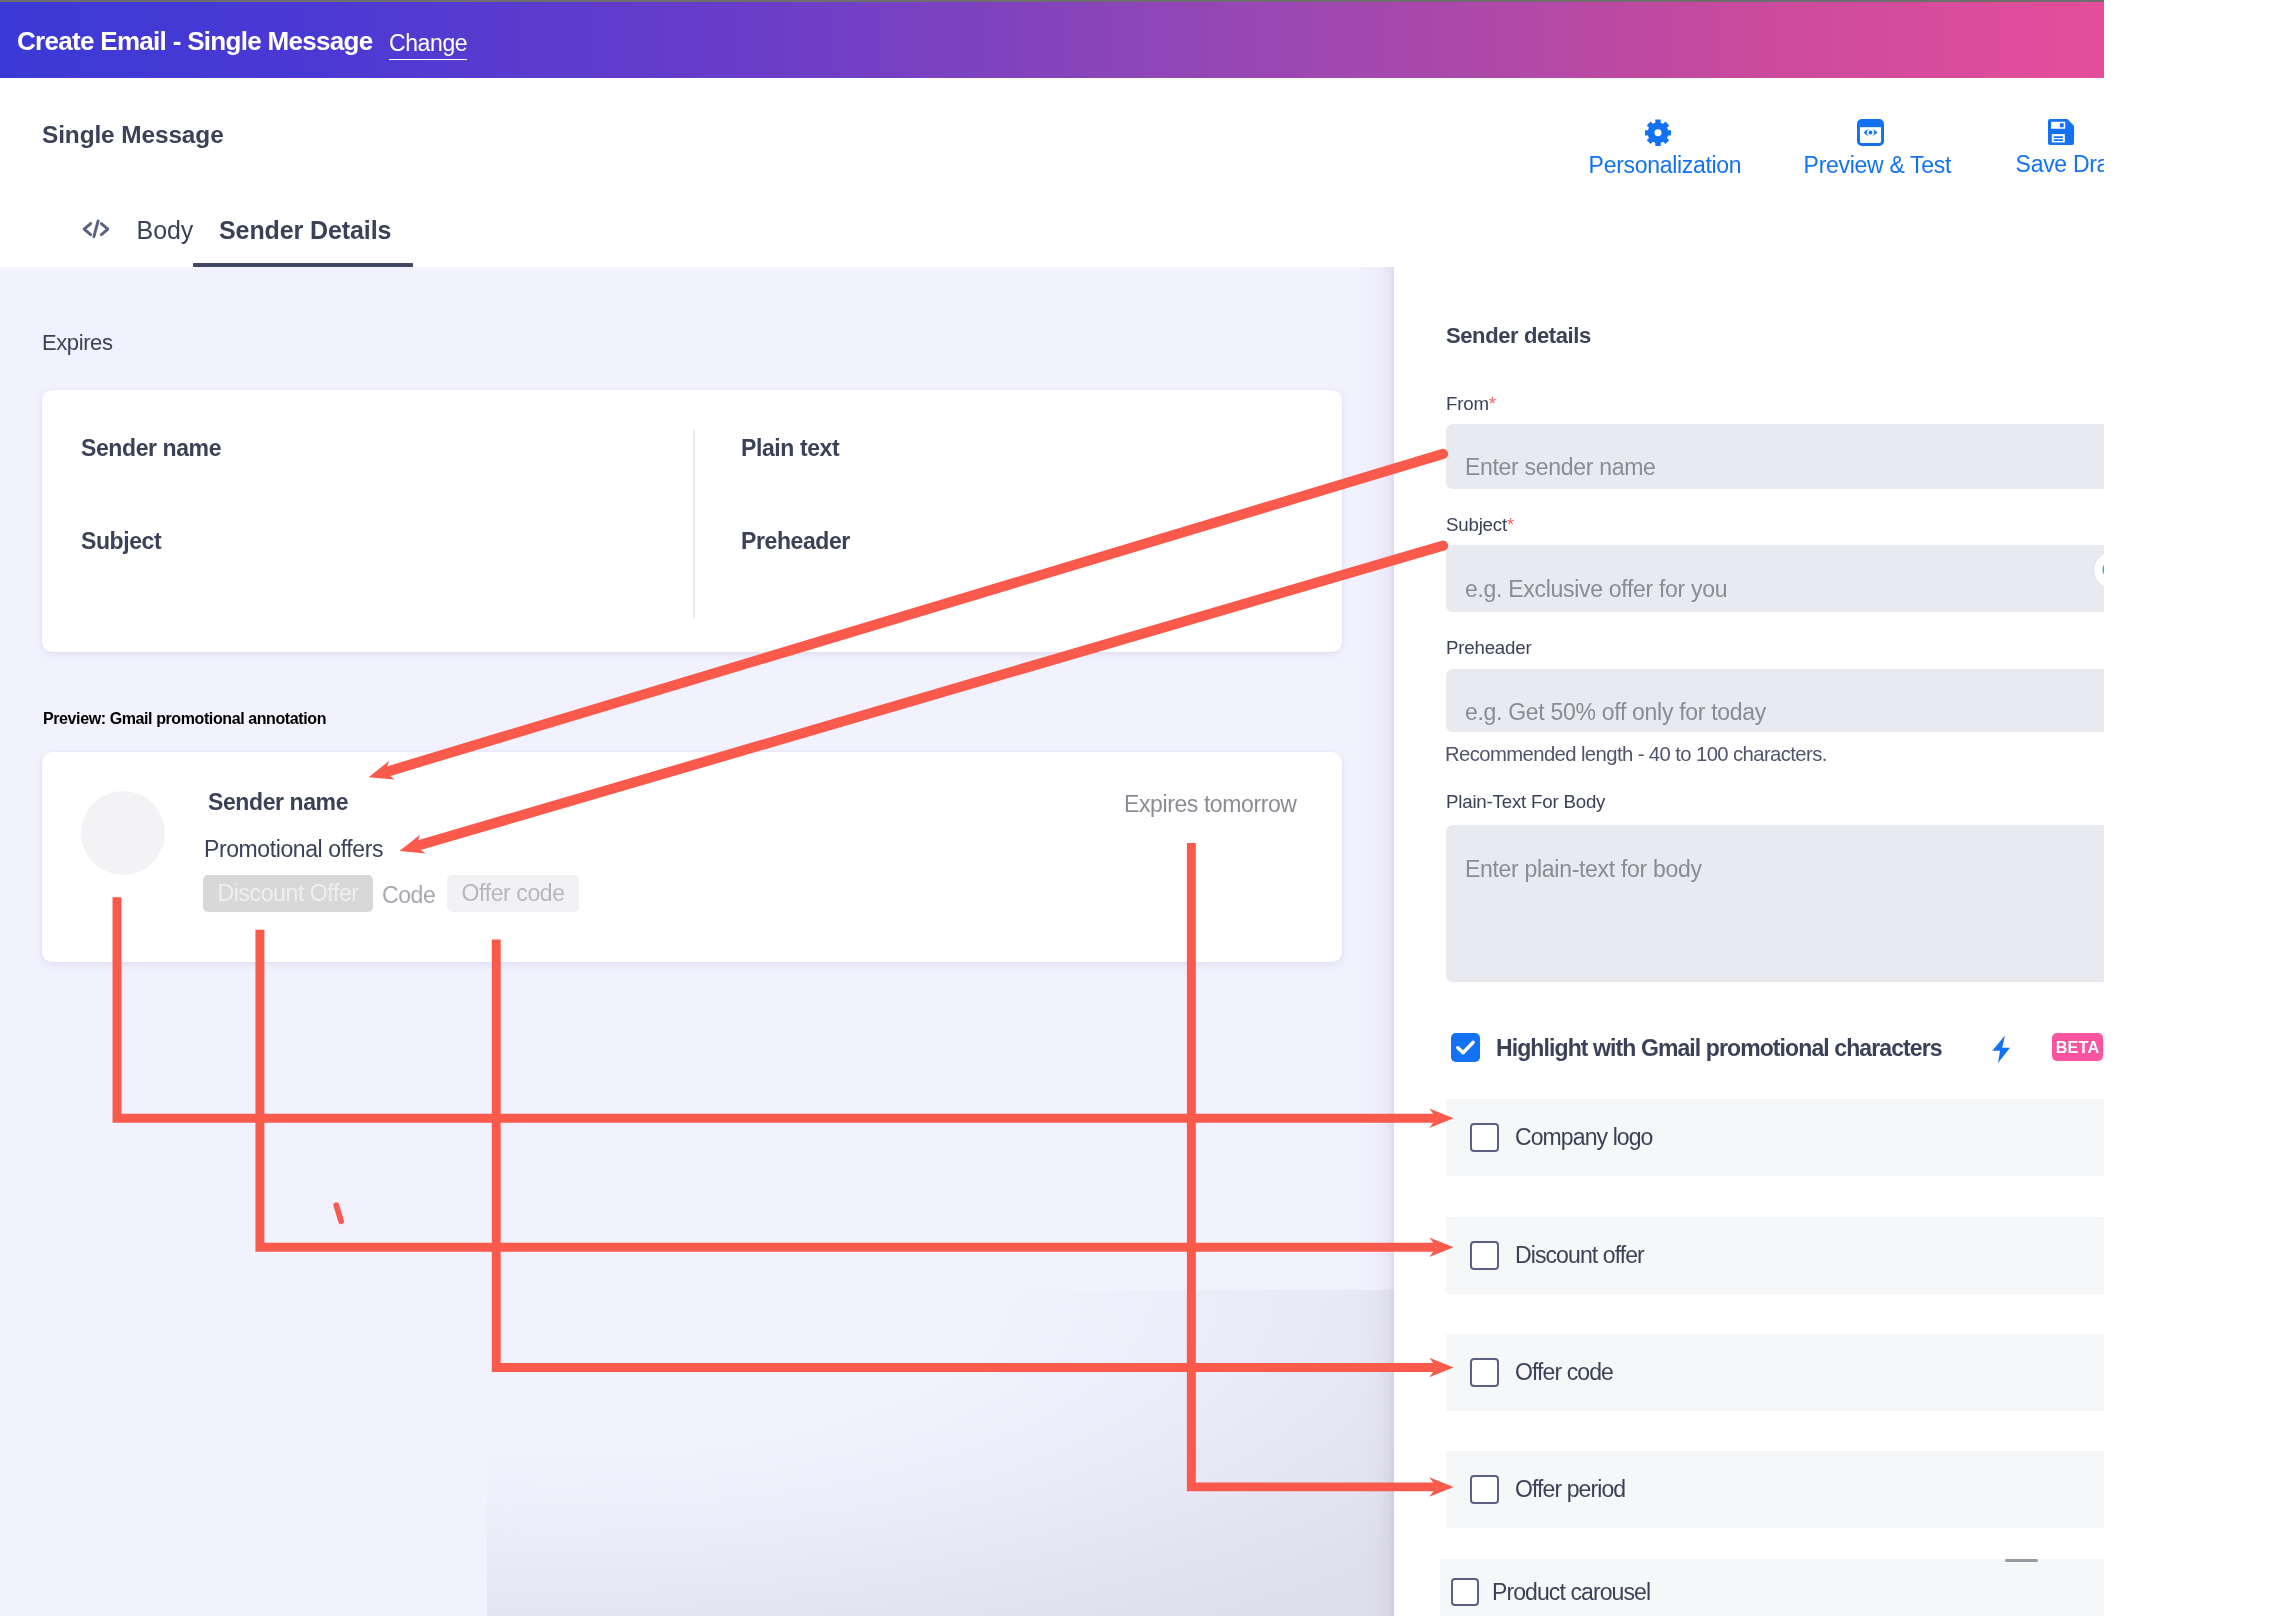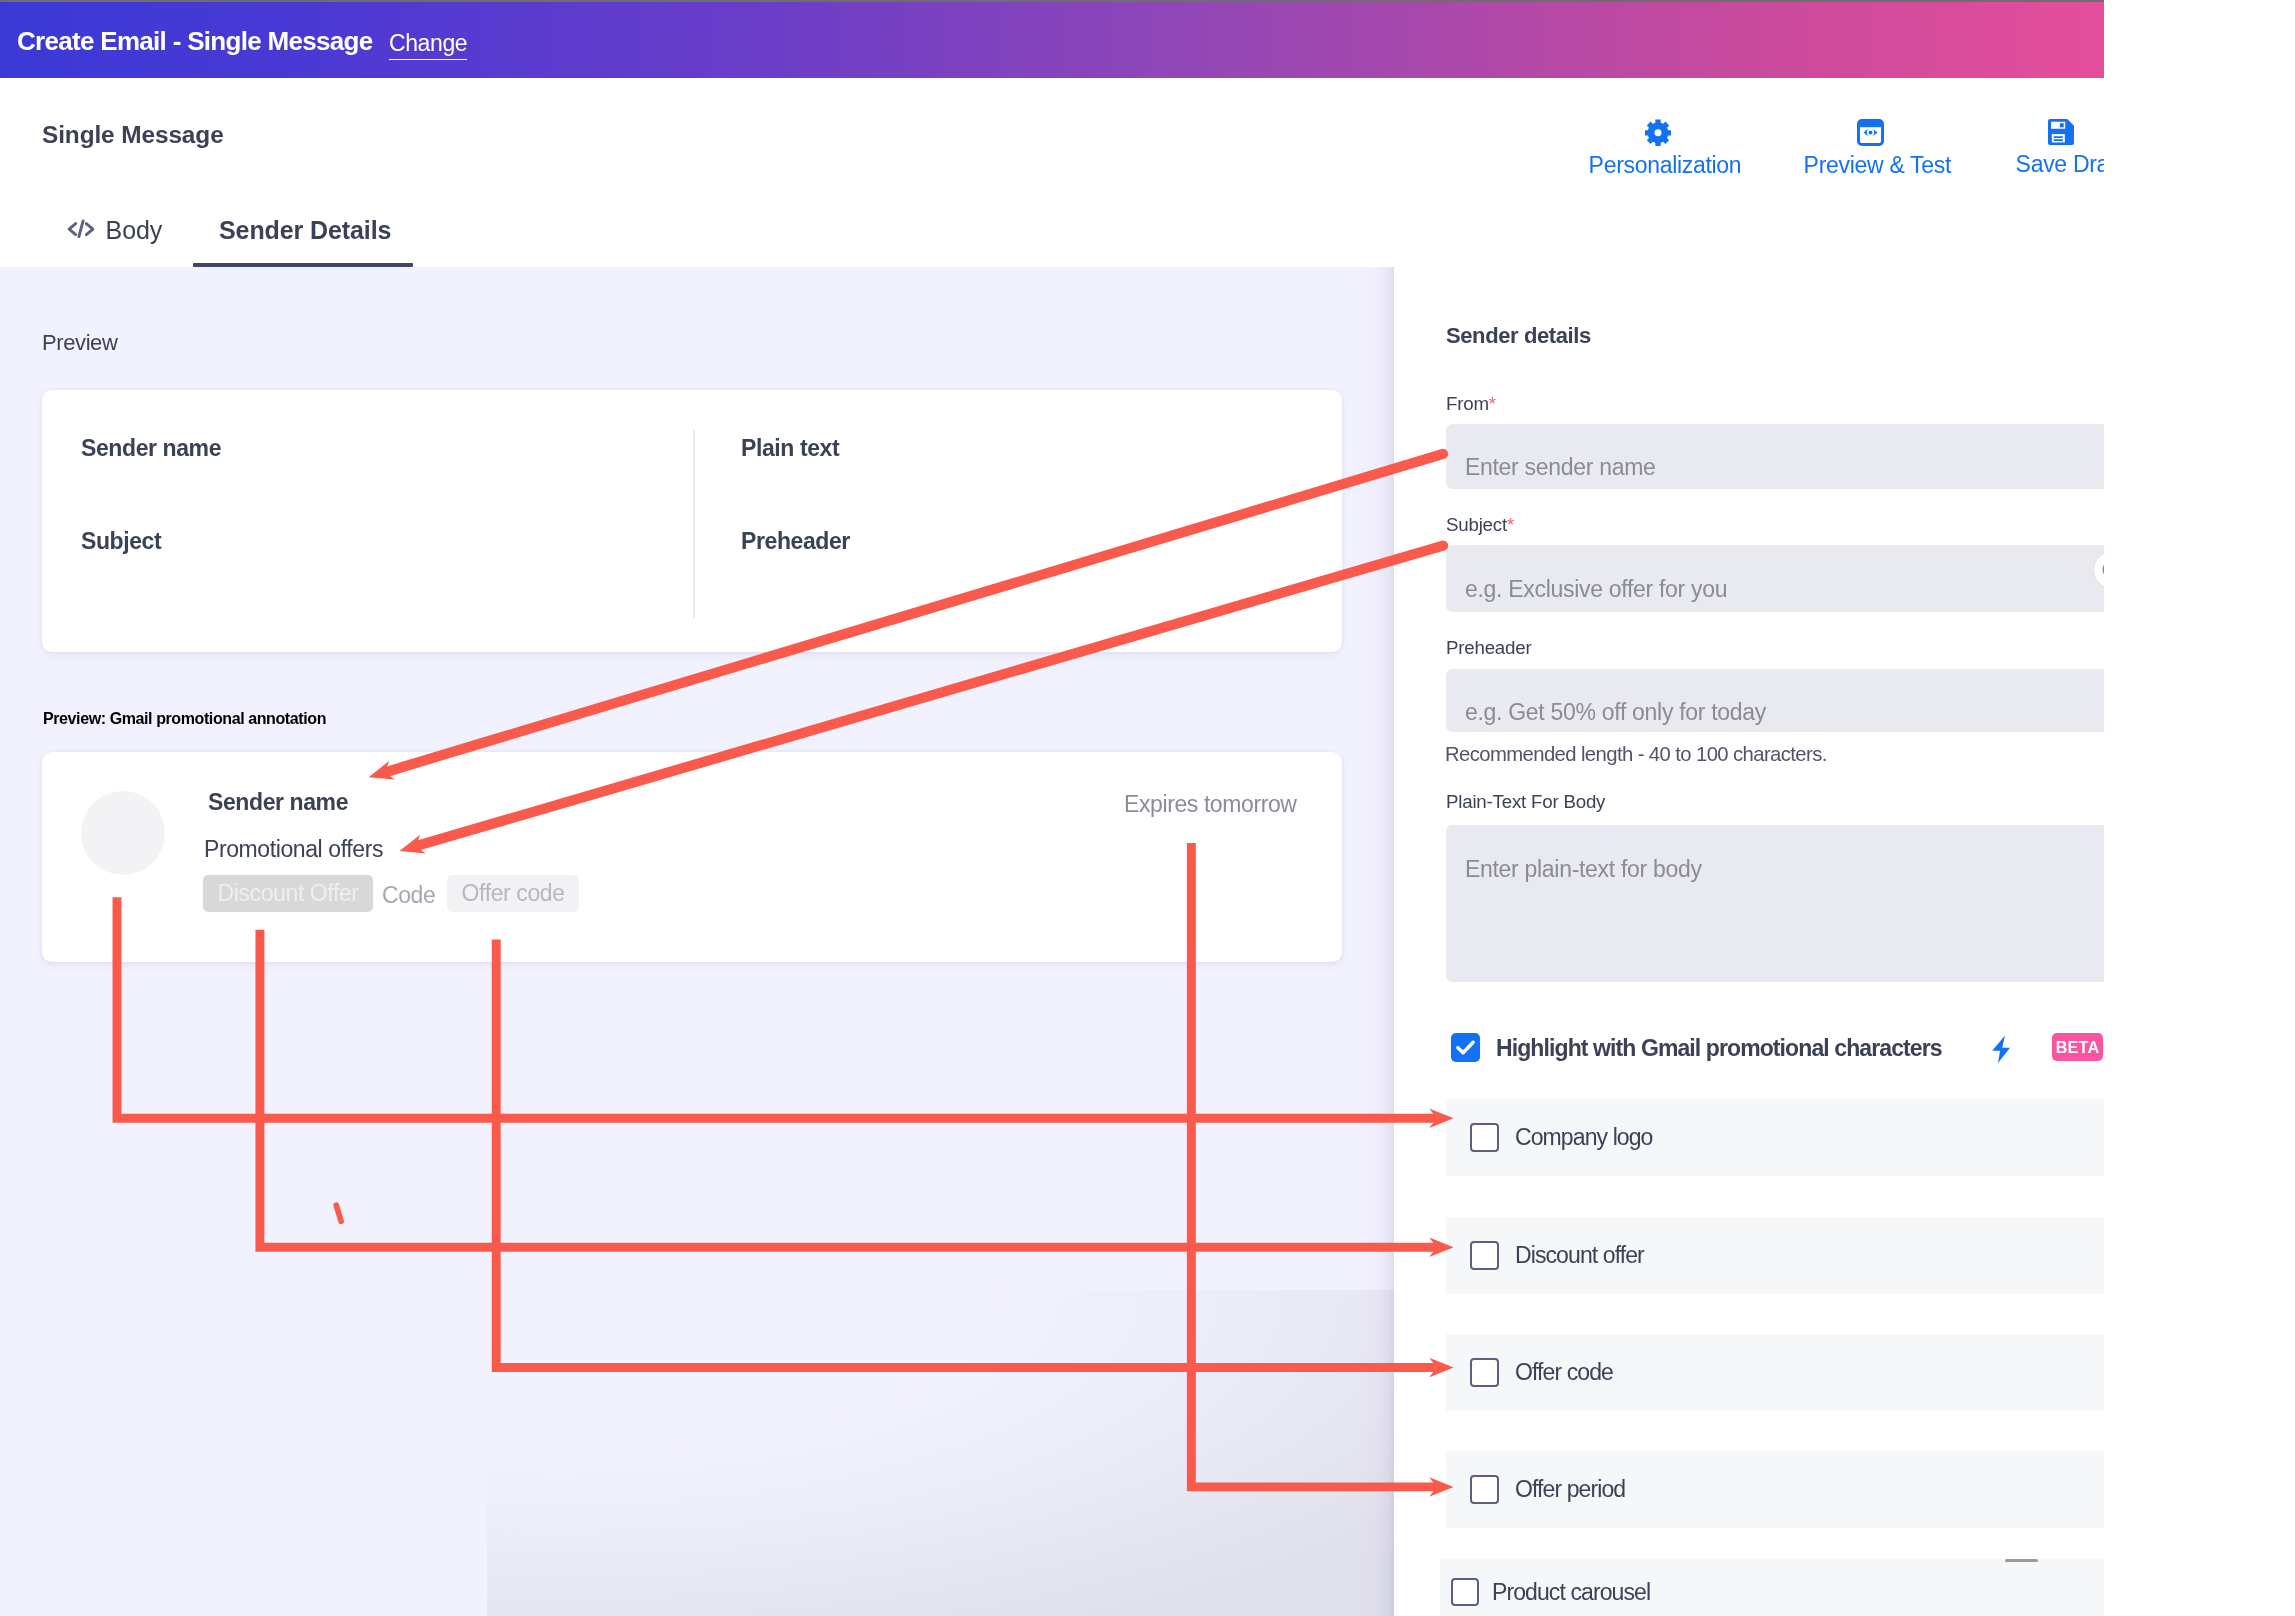--- a/index.html
+++ b/index.html
@@ -26,21 +26,21 @@
 .subheader-title{position:absolute;left:42px;top:121px;font-size:24.4px;font-weight:700;color:#3b4257;white-space:nowrap;letter-spacing:-0.1px;}
 
 .act{position:absolute;display:flex;align-items:center;color:#1372f3;font-size:23px;white-space:nowrap;top:119px;letter-spacing:-0.3px;flex-direction:column;}
 .act .lbl{margin-left:14.6px;}
 .done-btn{position:absolute;left:2170px;top:106px;background:#1372f3;color:#fff;font-size:23px;border-radius:6.5px;
   width:109px;height:58px;display:flex;align-items:center;justify-content:center;}
 
 
 .tabbar{position:absolute;left:0;top:189px;width:2295px;height:78px;background:#fff;}
 .tab{position:absolute;display:flex;align-items:center;font-size:25px;color:#3b4257;top:214px;height:32.5px;letter-spacing:-0.1px;}
-.tab-body{left:67px;}
+.tab-body{left:82px;gap:16px;}
 .tab-body .lbl{margin-left:10.6px;}
 .tab-sender{left:219px;font-weight:700;}
 .tab-underline{position:absolute;left:193px;top:263px;width:220px;height:4.1px;background:#3f4763;border-radius:0.8px;}
 
 
 .leftpane{position:absolute;left:0;top:267px;width:1394px;bottom:0;background:#f2f1fe;}
 .leftshadow{position:absolute;left:1361px;top:267px;width:32.5px;bottom:0;
   background:linear-gradient(90deg,rgba(120,115,165,0) 0%,rgba(120,115,165,0.03) 55%,rgba(110,105,150,0.085) 85%,rgba(108,103,148,0.16) 100%);}
 .rightpane{position:absolute;left:1394px;top:267px;right:0;bottom:0;background:#fff;overflow:hidden;}
 
@@ -181,21 +181,21 @@
           <path d="M10.4 5.6 L2.4 12.4 L10.4 19.2" fill="none" stroke="#5b6281" stroke-width="3.6" stroke-linecap="round" stroke-linejoin="round"></path>
           <path d="M23.6 5.6 L31.6 12.4 L23.6 19.2" fill="none" stroke="#5b6281" stroke-width="3.6" stroke-linecap="round" stroke-linejoin="round"></path>
           <path d="M19.6 2.4 L14.4 21.6" fill="none" stroke="#5b6281" stroke-width="3.6" stroke-linecap="round"></path>
         </svg></span>
     <span class="lbl">Body</span>
   </div>
   <div class="tab tab-sender">Sender Details</div>
   <div class="tab-underline"></div>
 
   <div class="leftpane">
-    <div class="sect-label">Preview</div>
+    <div class="sect-label">Expires</div>
     <div class="pv-card">
       <div class="pv-div"></div>
       <div class="pv-f pv-f1">Sender name</div>
       <div class="pv-f pv-f2">Subject</div>
       <div class="pv-f pv-f3">Plain text</div>
       <div class="pv-f pv-f4">Preheader</div>
     </div>
     <div class="pv2-label">Preview: Gmail promotional annotation</div>
     <div class="annot-card">
       <div class="avatar"></div>

